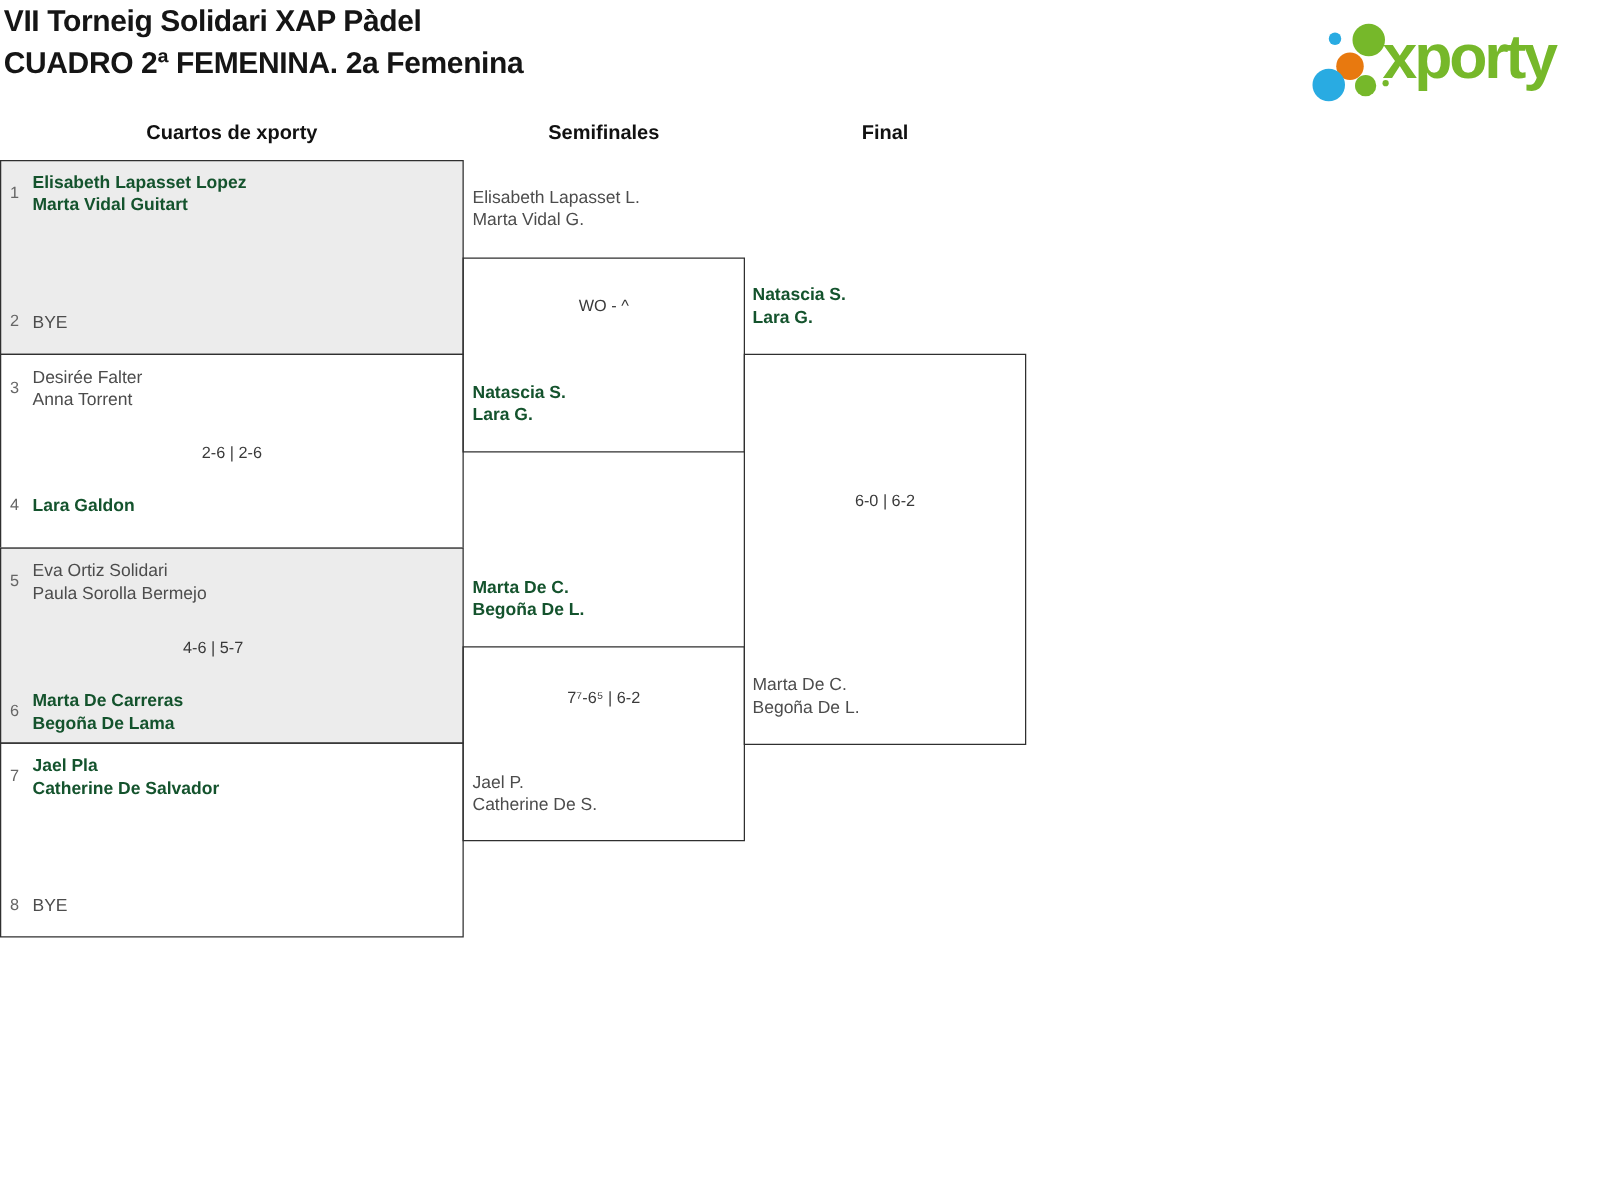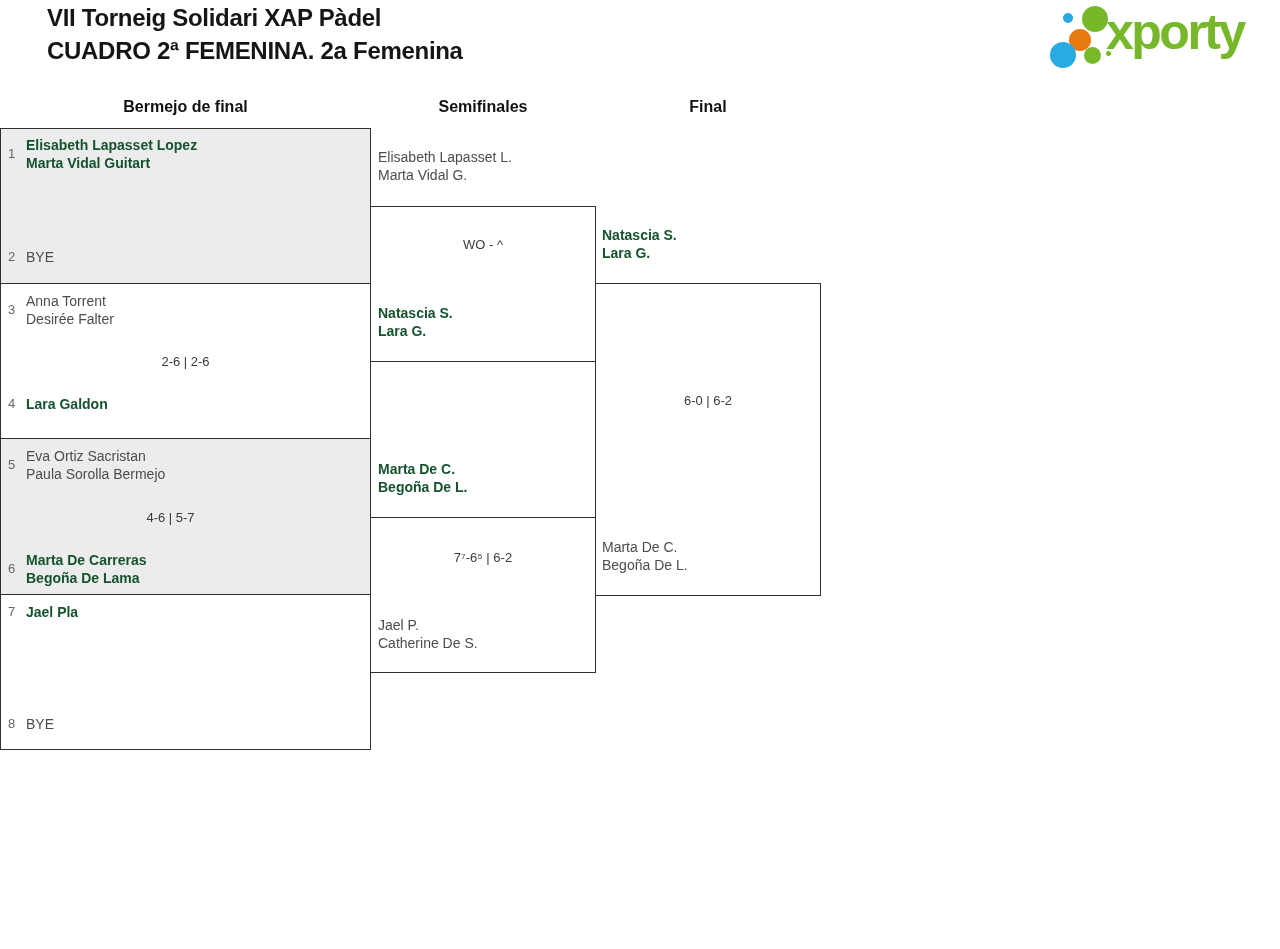--- a/index.html
+++ b/index.html
@@ -9,24 +9,24 @@
     font-family: "Liberation Sans", "DejaVu Sans", sans-serif;
     position: relative;
     overflow: hidden;
     color: #151515;
   }
 
   
   .title-line {
     position: absolute; left: 3px;
     font-size: 24px; font-weight: bold; color: #151515;
-    letter-spacing: -0.3px; white-space: nowrap; margin-left: 44px;
+    letter-spacing: -0.3px; white-space: nowrap;
   }
   
-  .logo { position: absolute; left: 1046px; top: 2px; width: 228px; height: 72px; }
+  .logo { position: absolute; left: 1046px; top: 15px; width: 228px; height: 72px; }
   .dot { position: absolute; border-radius: 50%; }
   .wordmark {
     position: absolute; left: 60px; top: 1px;
     font-size: 50px; font-weight: bold; letter-spacing: -2.5px;
     font-family: "Liberation Sans", "DejaVu Sans", sans-serif;
   }
 
   
   .round-header {
     position: absolute; top: 97px; height: 20px;
@@ -70,21 +70,21 @@
 <div class="logo">
   <span class="dot" style="left:17px; top:11px; width:10px; height:10px; background:#29abe2;"></span>
   <span class="dot" style="left:36px; top:4px;  width:26px; height:26px; background:#76b82a;"></span>
   <span class="dot" style="left:23px; top:27px; width:22px; height:22px; background:#e8790f;"></span>
   <span class="dot" style="left:4px;  top:40px; width:26px; height:26px; background:#29abe2;"></span>
   <span class="dot" style="left:38px; top:45px; width:17px; height:17px; background:#76b82a;"></span>
   <span class="dot" style="left:60px; top:49px; width:5px;  height:5px;  background:#76b82a;"></span>
   <span class="wordmark" style="color:#76b82a;">xporty</span>
 </div>
 
-<div class="round-header" style="left:0;    width:371px">Bermejo de final</div>
+<div class="round-header" style="left:0;    width:371px">Cuartos de xporty</div>
 <div class="round-header" style="left:370px; width:226px">Semifinales</div>
 <div class="round-header" style="left:595px; width:226px">Final</div>
 
 <div class="box gray" style="left:0;    top:128px; width:371px; height:156px"></div>
 <div class="box" style="left:0;    top:283px; width:371px; height:156px"></div>
 <div class="box gray" style="left:0;    top:438px; width:371px; height:157px"></div>
 <div class="box" style="left:0;    top:594px; width:371px; height:156px"></div>
 <div class="box" style="left:370px; top:206px; width:226px; height:156px"></div>
 <div class="box" style="left:370px; top:517px; width:226px; height:156px"></div>
 <div class="box" style="left:595px; top:283px; width:226px; height:313px"></div>
@@ -99,52 +99,53 @@
 <div class="team loser" style="left:8px; top:248px; width:355px">
   <span class="seed">2</span>
   <div class="names">
     <div>BYE</div>
   </div>
 </div>
 
 <div class="team loser" style="left:8px; top:292px; width:355px">
   <span class="seed">3</span>
   <div class="names">
+    <div>Desirée Falter</div>
     <div>Anna Torrent</div>
-    <div>Desirée Falter</div>
   </div>
 </div>
 <div class="score" style="left:0; top:353px; width:371px">2-6 | 2-6</div>
 <div class="team winner" style="left:8px; top:395px; width:355px">
   <span class="seed">4</span>
   <div class="names">
     <div>Lara Galdon</div>
   </div>
 </div>
 
 <div class="team loser" style="left:8px; top:447px; width:355px">
   <span class="seed">5</span>
   <div class="names">
-    <div>Eva Ortiz Sacristan</div>
+    <div>Eva Ortiz Solidari</div>
     <div>Paula Sorolla Bermejo</div>
   </div>
 </div>
 <div class="score" style="left:0; top:509px; width:341px">4-6 | 5-7</div>
 <div class="team winner" style="left:8px; top:551px; width:355px">
   <span class="seed">6</span>
   <div class="names">
     <div>Marta De Carreras</div>
     <div>Begoña De Lama</div>
   </div>
 </div>
 
 <div class="team winner" style="left:8px; top:603px; width:355px">
   <span class="seed">7</span>
   <div class="names">
     <div>Jael Pla</div>
+    <div>Catherine De Salvador</div>
   </div>
 </div>
 <div class="team loser" style="left:8px; top:715px; width:355px">
   <span class="seed">8</span>
   <div class="names">
     <div>BYE</div>
   </div>
 </div>
 
 <div class="team loser" style="left:378px; top:148px; width:210px">

